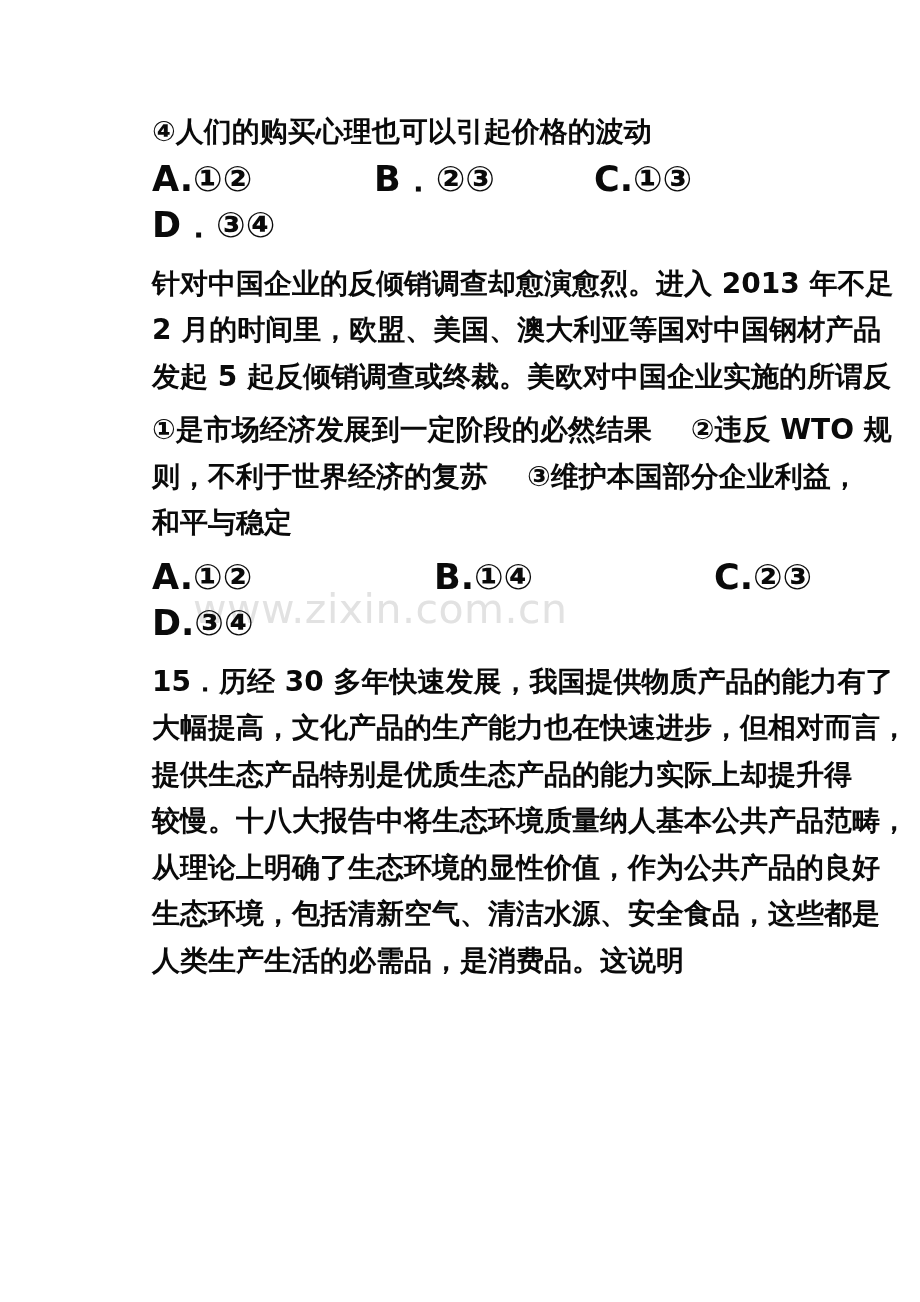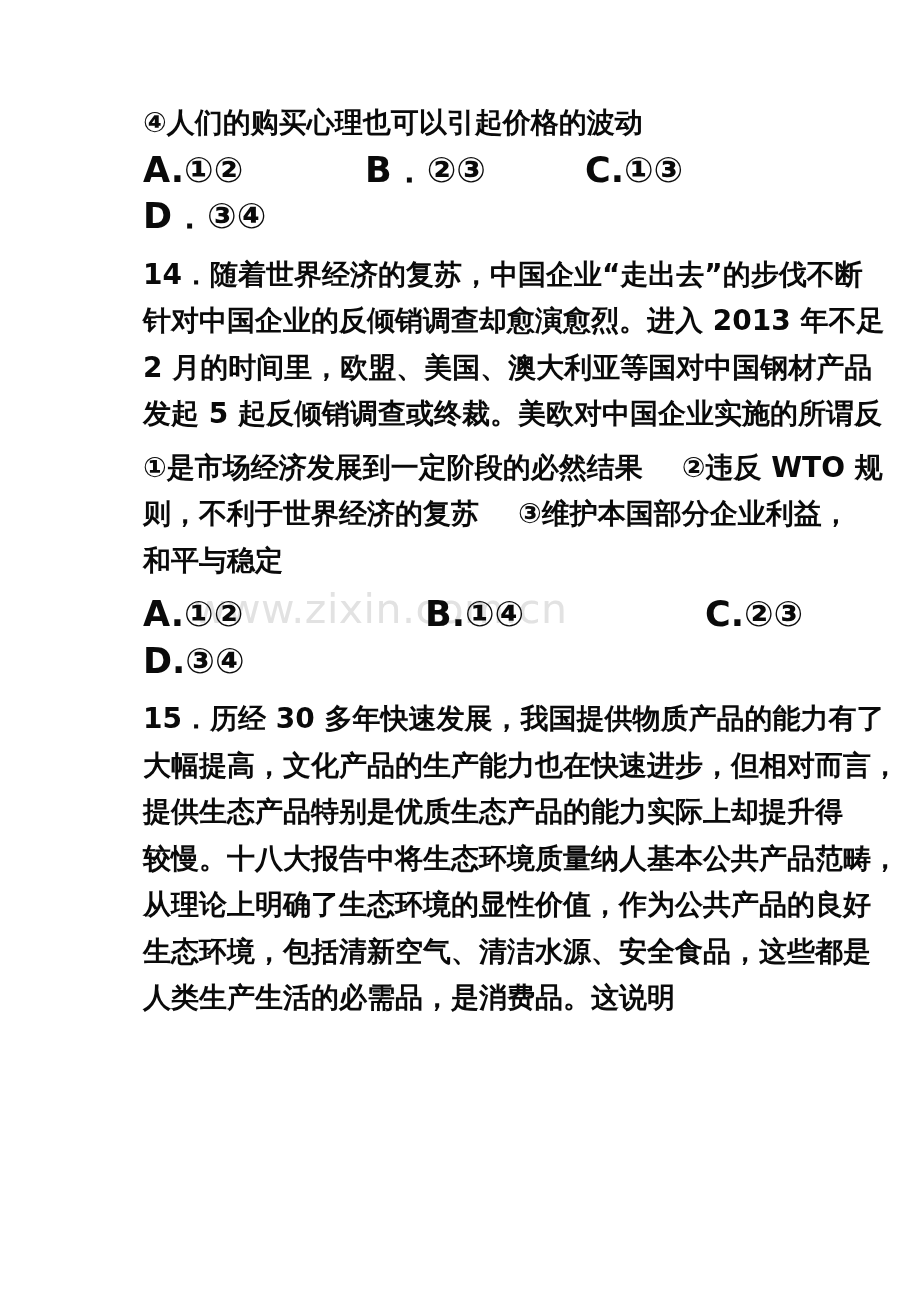--- a/index.html
+++ b/index.html
@@ -47,21 +47,21 @@
   
   .line {
     font-size: 28px;
     font-weight: 700;
     line-height: 46.5px;
     white-space: pre;
     color: #0a0a0a;
     letter-spacing: 0px;
   }
   .block {
-    margin: 0;
+    margin: 9px;
     padding: 0;
   }
   .gap-top-sm { margin-top: 7px; }
   .gap-top-md { margin-top: 12px; }
 
   
   .opt-row {
     position: relative;
     height: 46.5px;
     font-size: 35px;
@@ -105,21 +105,20 @@
       </div>
 
       <div class="opt-row q13">
         <span class="opt opt-a">D．③④</span>
       </div>
 
     </div>
 
     <div class="block gap-top-md">
 
-      <div class="line">14．随着世界经济的复苏，中国企业“走出去”的步伐不断</div>
       <div class="line">针对中国企业的反倾销调查却愈演愈烈。进入 2013 年不足</div>
       <div class="line">2 月的时间里，欧盟、美国、澳大利亚等国对中国钢材产品</div>
       <div class="line">发起 5 起反倾销调查或终裁。美欧对中国企业实施的所谓反</div>
 
       <div class="line gap-top-sm">①是市场经济发展到一定阶段的必然结果    ②违反 WTO 规</div>
       <div class="line">则，不利于世界经济的复苏    ③维护本国部分企业利益，</div>
       <div class="line">和平与稳定</div>
 
       <div class="opt-row q14 gap-top-sm">
         <span class="opt opt-a">A.①②</span>

